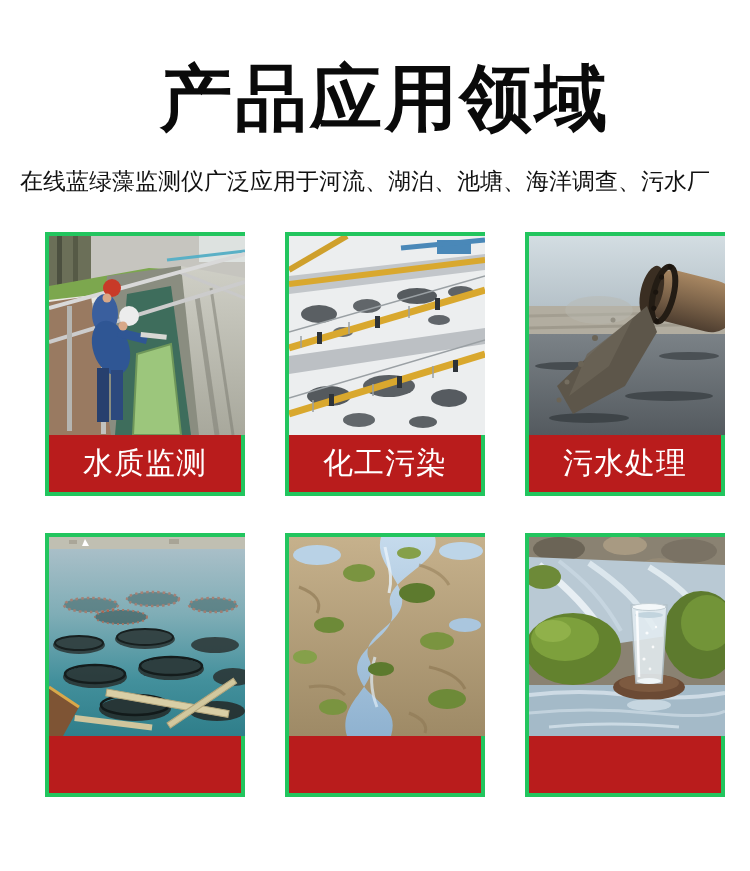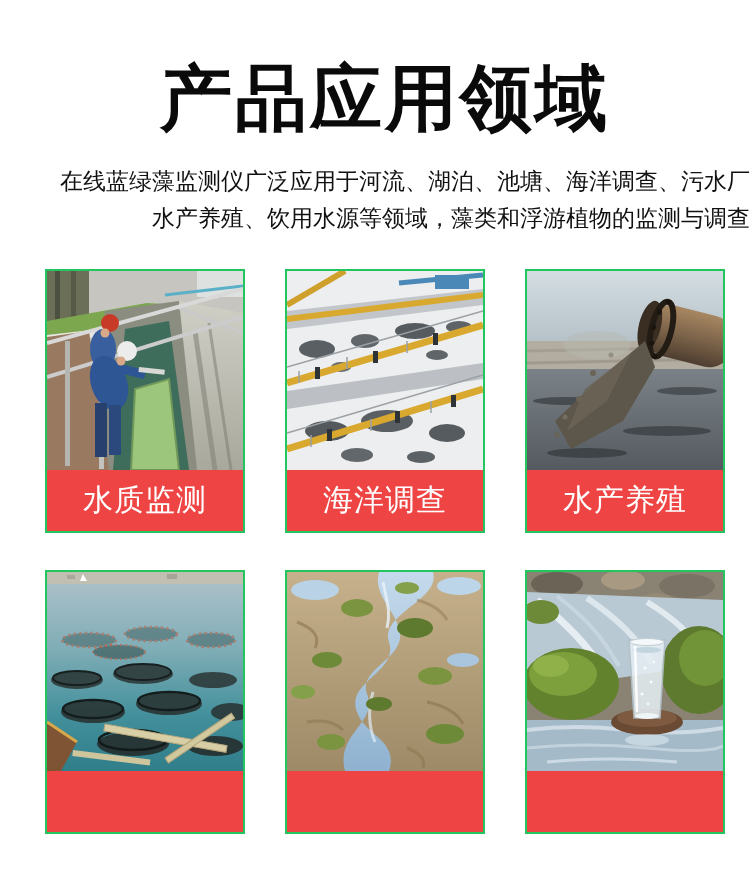--- a/index.html
+++ b/index.html
@@ -16,40 +16,40 @@
     text-align: center;
     font-size: 72px;
     line-height: 97px;
     font-weight: 900;
     letter-spacing: 3px;
     color: #0a0a0a;
     white-space: nowrap;
   }
   .page-desc {
     margin-top: 16px;
-    text-align: right;
+    text-align: left;
     font-size: 23px;
     line-height: 37px;
     font-weight: 500;
     color: #111111;
   }
   .page-desc .desc-line { white-space: nowrap; }
 
   .app-grid {
     width: 680px;
     margin: 32px auto 0;
     display: grid;
     grid-template-columns: repeat(3, 200px);
     column-gap: 40px;
     row-gap: 37px;
   }
   .app-card {
     width: 200px; height: 264px;
-    border: 2px solid #22c55e;
-    background: #ef4444;
+    border: 4px solid #22c55e;
+    background: #b91c1c;
     display: flex; flex-direction: column;
   }
   .app-photo {
     width: 196px; height: 199px;
     background: #9db4c4;
     overflow: hidden;
     flex: 0 0 199px;
   }
   .app-photo svg { display: block; width: 196px; height: 199px; }
   .app-label {
@@ -63,21 +63,20 @@
 </style>
 </head>
 <body>
 
 <div class="page">
 
   <div class="page-title">产品应用领域</div>
 
   <div class="page-desc">
     <div class="desc-line">在线蓝绿藻监测仪广泛应用于河流、湖泊、池塘、海洋调查、污水厂</div>
-    <div class="desc-line">水产养殖、饮用水源等领域，藻类和浮游植物的监测与调查</div>
   </div>
 
   <div class="app-grid">
 
     <div class="app-card">
       <div class="app-photo">
         <svg viewBox="0 0 196 199" preserveAspectRatio="none">
           <defs>
             <linearGradient id="g1wall" x1="0" y1="0" x2="0" y2="1">
               <stop offset="0" stop-color="#cfcfc6"></stop>
@@ -151,21 +150,21 @@
           <line x1="0" y1="96" x2="196" y2="40" stroke="#9aa0a4" stroke-width="1.5"></line>
           <line x1="0" y1="162" x2="196" y2="104" stroke="#9aa0a4" stroke-width="1.5"></line>
           <line x1="12" y1="100" x2="12" y2="112" stroke="#9aa0a4" stroke-width="1.5"></line>
           <line x1="60" y1="86" x2="60" y2="98" stroke="#9aa0a4" stroke-width="1.5"></line>
           <line x1="120" y1="70" x2="120" y2="82" stroke="#9aa0a4" stroke-width="1.5"></line>
           <line x1="24" y1="164" x2="24" y2="176" stroke="#9aa0a4" stroke-width="1.5"></line>
           <line x1="84" y1="148" x2="84" y2="160" stroke="#9aa0a4" stroke-width="1.5"></line>
           <line x1="144" y1="130" x2="144" y2="142" stroke="#9aa0a4" stroke-width="1.5"></line>
         </svg>
       </div>
-      <div class="app-label">海洋调查</div>
+      <div class="app-label">化工污染</div>
     </div>
 
     <div class="app-card">
       <div class="app-photo">
         <svg viewBox="0 0 196 199" preserveAspectRatio="none">
           <defs>
             <linearGradient id="g3sky" x1="0" y1="0" x2="0" y2="1">
               <stop offset="0" stop-color="#d3dde2"></stop>
                 <stop offset="1" stop-color="#b6c2c9"></stop>
             </linearGradient>
@@ -201,21 +200,21 @@
           <polygon points="118,70 128,96 96,150 44,178 28,150 70,110" fill="#5d564a"></polygon>
           <polygon points="104,82 80,130 40,160 58,118" fill="#6b6456" opacity="0.8"></polygon>
           <circle cx="52" cy="128" r="3" fill="#6b6456"></circle>
           <circle cx="38" cy="146" r="2.5" fill="#756e60"></circle>
           <circle cx="66" cy="102" r="3" fill="#6b6456"></circle>
           <circle cx="84" cy="84" r="2.5" fill="#756e60"></circle>
           <circle cx="30" cy="164" r="2.5" fill="#6b6456"></circle>
           <ellipse cx="70" cy="74" rx="34" ry="14" fill="#b8b8b0" opacity="0.45"></ellipse>
         </svg>
       </div>
-      <div class="app-label">水产养殖</div>
+      <div class="app-label">污水处理</div>
     </div>
 
     <div class="app-card">
       <div class="app-photo">
         <svg viewBox="0 0 196 199" preserveAspectRatio="none">
           <defs>
             <linearGradient id="g4sea" x1="0" y1="0" x2="0" y2="1">
               <stop offset="0" stop-color="#a9bfc8"></stop>
                 <stop offset="0.35" stop-color="#7fadb6"></stop>
               <stop offset="0.7" stop-color="#43909c"></stop>

